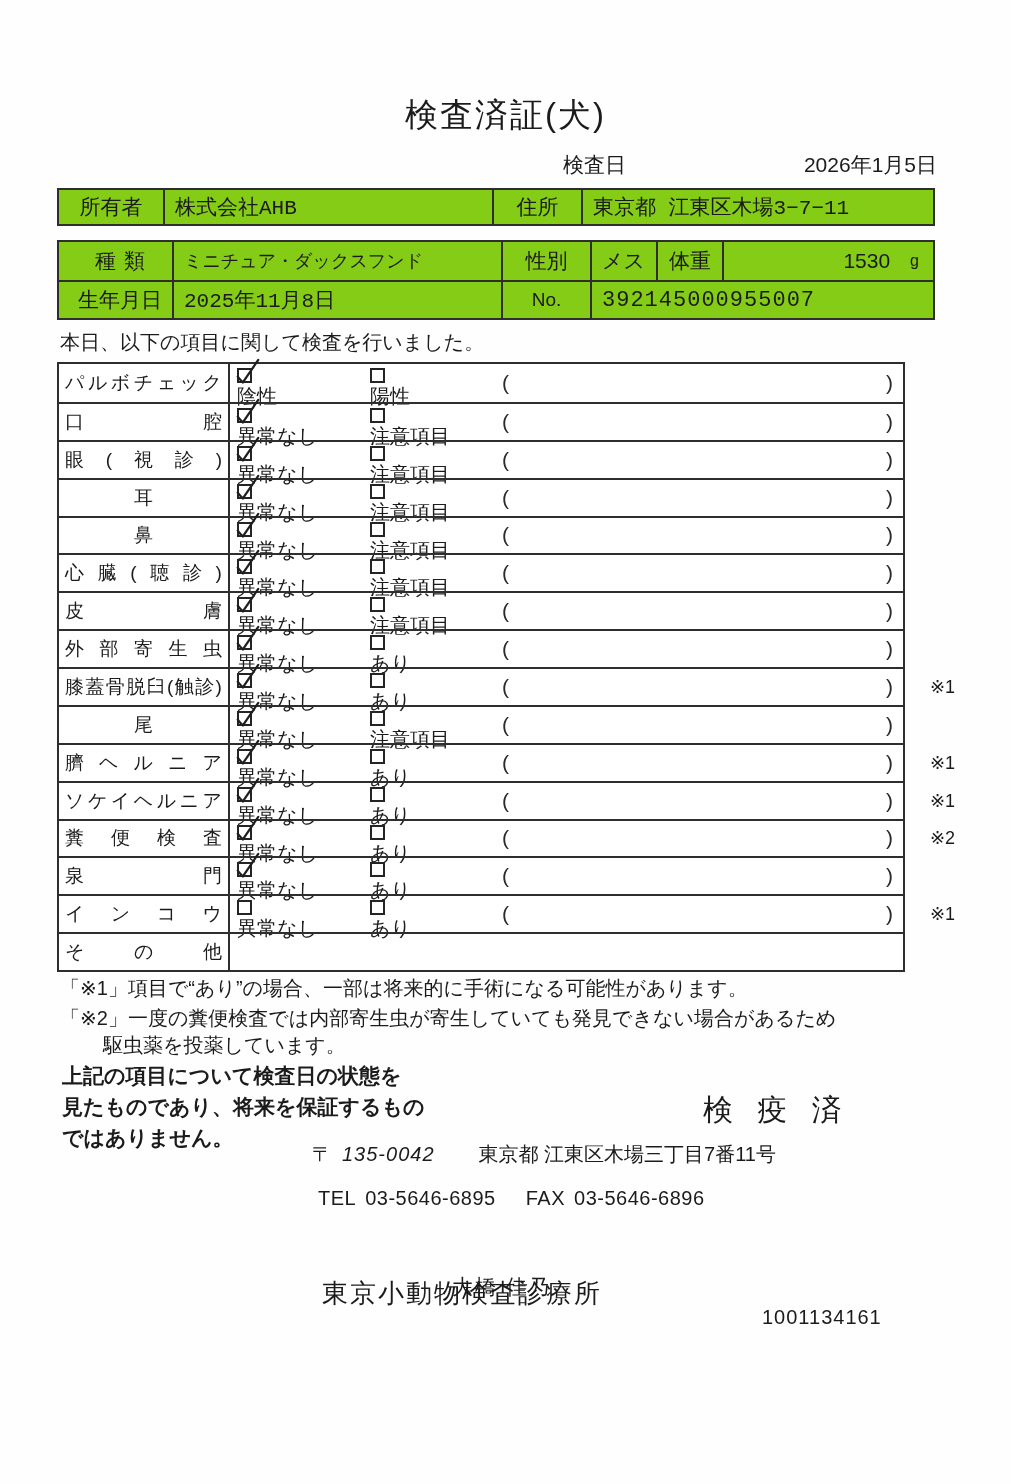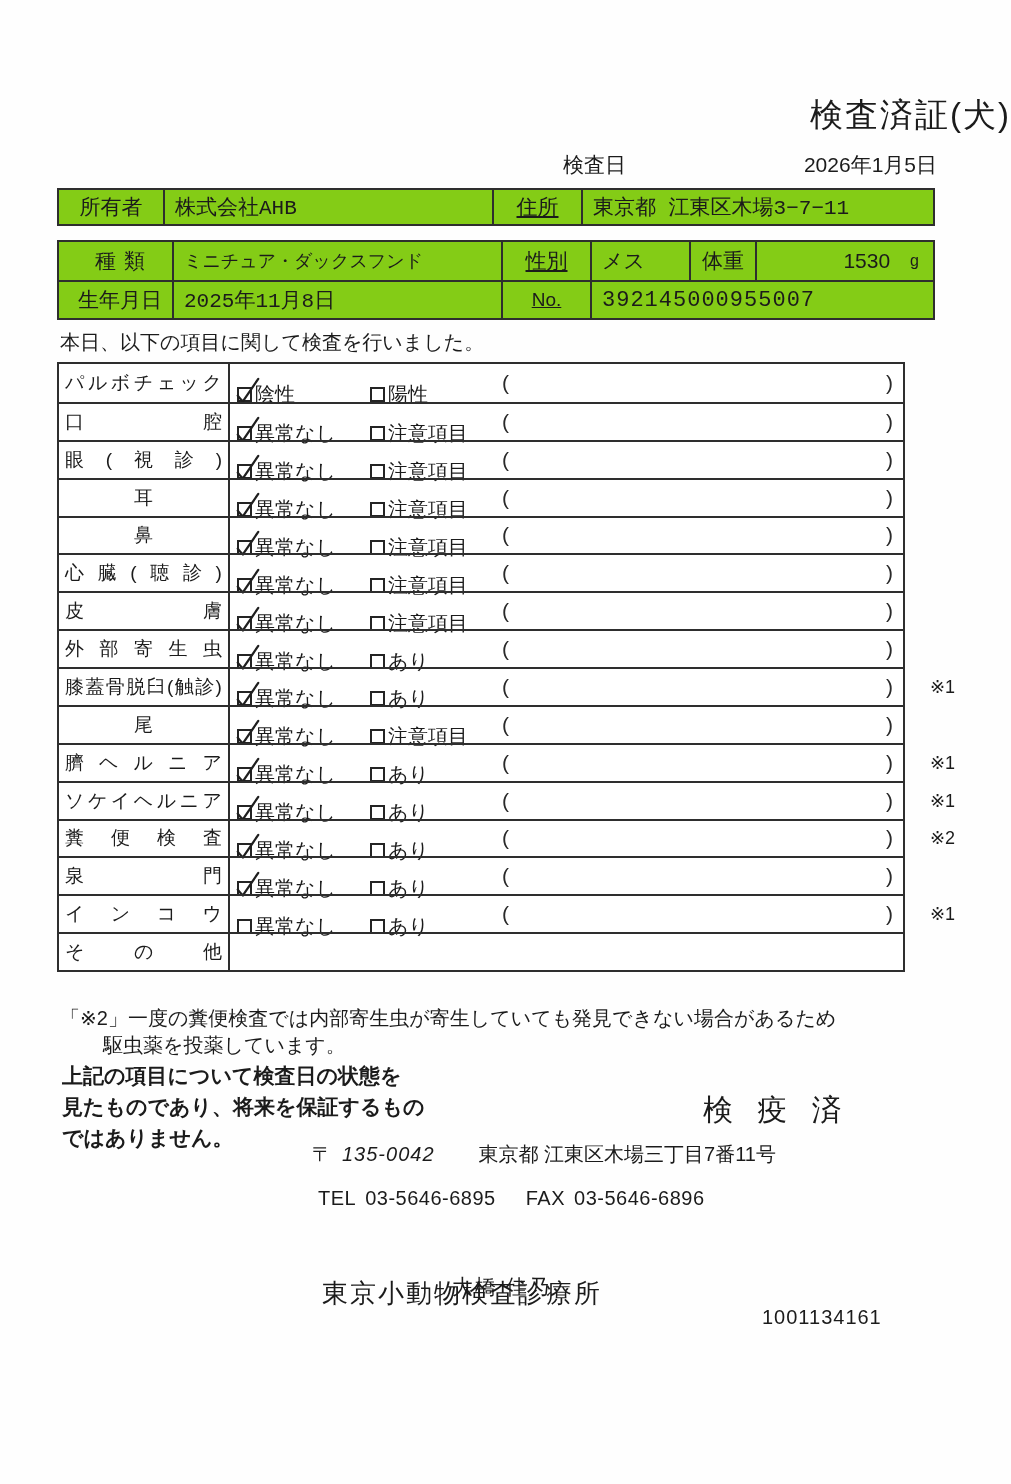--- a/index.html
+++ b/index.html
@@ -9,43 +9,43 @@
     width: 1011px;
     height: 1484px;
     background: #fefefe;
     font-family: "Liberation Sans", "DejaVu Sans", sans-serif;
     color: #1b1b1b;
     overflow: hidden;
   }
   
   .title {
     position: absolute; left: 0; top: 93px; width: 1011px;
-    text-align: right; font-size: 33px; font-weight: 500; letter-spacing: 2px;
+    text-align: center; font-size: 33px; font-weight: 500; letter-spacing: 2px;
   }
   
   .date-row { position: absolute; left: 57px; top: 151px; width: 880px; display: flex; gap: 43px; }
   .date-label { margin-left: 506px; font-size: 21px; }
   .date-value { margin-left: auto; font-size: 21px; }
 
   
   .tbl { position: absolute; left: 57px; width: 878px; border: 2px solid #2e2e2e; background:#84cc16; }
   .cell { display: flex; align-items: center; border-right: 2px solid #2e2e2e; font-size: 21px; }
   .cell.last { border-right: none; }
   .cell.lab { justify-content: center; }
   .cell.val { padding-left: 10px; font-family: Liberation Mono, monospace; }
 
   .owner-table { top: 188px; height: 38px; display: flex; }
   .pet-table   { top: 240px; }
   .prow { display: flex; height: 38px; padding-left: 9px; }
   .prow.r2 { border-top: 2px solid #2e2e2e; }
   .w1 { width: 106px; }
   .w2 { width: 329px; }
-  .w3 { width: 89px; text-decoration: underline; }
+  .w3 { width: 89px; }
   .w4 { flex: 1; }
-  .w5 { width: 99px; }
+  .w5 { width: 66px; }
   .w6 { width: 66px; }
   .breed { font-size: 18px; }
   .sp2 { letter-spacing: 8px; text-indent: 8px; }
   .no-lab { font-size: 19px; }
   .no-val { font-size: 22px; letter-spacing: 1px; }
   .wt-val { justify-content: flex-end; padding-right: 14px; }
   .wt-val .num { font-size: 21px; }
   .wt-val .unit { font-size: 16px; margin-left: 20px; }
 
   .intro { position: absolute; left: 60px; top: 329px; font-size: 20px; }
@@ -54,21 +54,21 @@
   .checklist { position: absolute; left: 57px; top: 362px; width: 848px; border: 2px solid #2e2e2e; background:#fff; }
   .check-row { position: relative; display: flex; height: 37.875px; border-top: 2px solid #2e2e2e; }
   .check-row:first-child { border-top: none; }
   .row-label {
     width: 171px; border-right: 2px solid #2e2e2e;
     display: flex; justify-content: space-between; align-items: center;
     padding: 0 6px; font-size: 19px; flex: none;
   }
   .row-label.single { justify-content: center; }
   .row-opts { flex: 1; position: relative; }
-  .opt { position: absolute; top: 12px; height: 100%; display: flex; align-items: center; }
+  .opt { position: absolute; top: 4px; height: 100%; display: flex; align-items: flex-start; flex-direction: column; }
   .opt1 { left: 7px; }
   .opt2 { left: 140px; }
   .opt-text { font-size: 20px; }
   .cb {
     position: relative; width: 15px; height: 15px;
     border: 2px solid #242424; margin-right: 3px; flex: none; background: #fff;
   }
   .mark { position: absolute; left: -5px; top: -13px; width: 28px; height: 30px; overflow: visible; }
   .paren { position: absolute; top: 0; height: 100%; display: flex; align-items: center; font-size: 21px; color: #2a2a2a; }
   .paren.open  { left: 272px; }
@@ -505,20 +505,21 @@
       <div class="check-row">
         <div class="row-label">
           <span>そ</span>
           <span>の</span>
           <span>他</span>
         </div>
         <div class="row-opts"></div>
       </div>
     </div>
 
+  <div class="fnote f1">「※1」項目で“あり”の場合、一部は将来的に手術になる可能性があります。</div>
   <div class="fnote f2">「※2」一度の糞便検査では内部寄生虫が寄生していても発見できない場合があるため</div>
   <div class="fnote f3">駆虫薬を投薬しています。</div>
 
   <div class="disclaimer">
     <div>上記の項目について検査日の状態を</div>
     <div>見たものであり、将来を保証するもの</div>
     <div>ではありません。</div>
   </div>
 
   <div class="stamp">検 疫 済</div>

